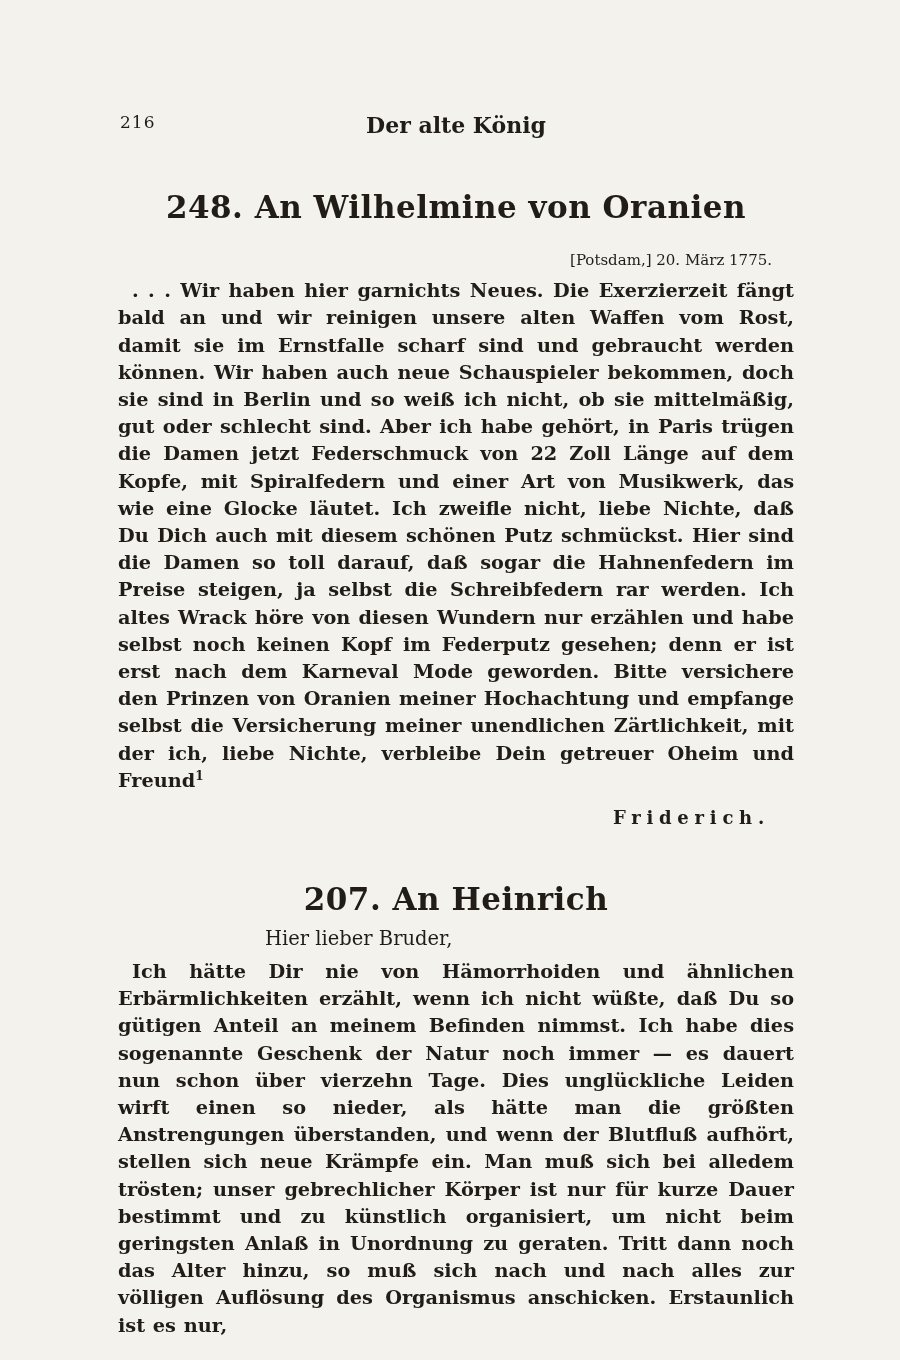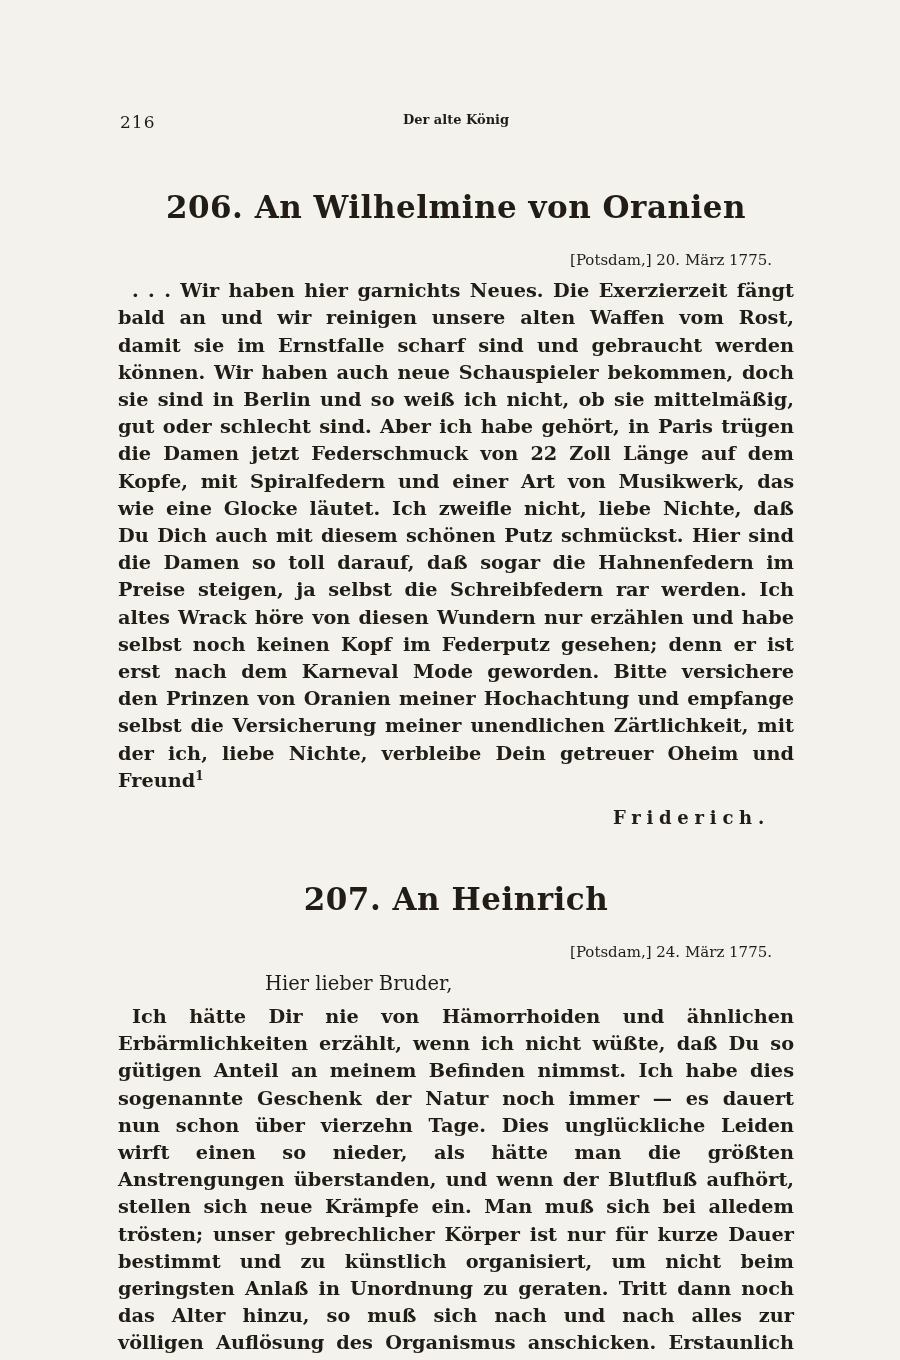--- a/index.html
+++ b/index.html
@@ -37,21 +37,21 @@
   .pageno {
     position: absolute;
     left: 2px;
     top: 0;
     letter-spacing: 1px;
   }
   .head-title {
     display: block;
     text-align: center;
     font-weight: bold;
-    font-size: 13px;
+    font-size: 22px;
   }
   
   .letter-heading {
     margin: 0;
     margin-top: 54px;
     text-align: center;
     font-size: 31px;
     font-weight: bold;
     letter-spacing: 0.5px;
     line-height: 1.1;
@@ -96,27 +96,26 @@
 
 <div class="page">
   <div class="text-block">
 
     <div class="running-head">
       <span class="pageno">216</span>
       <span class="head-title">Der alte König</span>
     </div>
 
     <section>
-      <h2 class="letter-heading">206. An Wilhelmine von Oranien</h2>
+      <h2 class="letter-heading">248. An Wilhelmine von Oranien</h2>
       <div class="dateline">[Potsdam,] 20. März 1775.</div>
       <p class="letter-body"><span>. . . Wir haben hier garnichts Neues. Die Exerzierzeit fängt bald an und wir reinigen unsere alten Waffen vom Rost, damit sie im Ernstfalle scharf sind und gebraucht werden können. Wir haben auch neue Schauspieler bekommen, doch sie sind in Berlin und so weiß ich nicht, ob sie mittelmäßig, gut oder schlecht sind. Aber ich habe gehört, in Paris trügen die Damen jetzt Federschmuck von 22 Zoll Länge auf dem Kopfe, mit Spiralfedern und einer Art von Musikwerk, das wie eine Glocke läutet. Ich zweifle nicht, liebe Nichte, daß Du Dich auch mit diesem schönen Putz schmückst. Hier sind die Damen so toll darauf, daß sogar die Hahnenfedern im Preise steigen, ja selbst die Schreibfedern rar werden. Ich altes Wrack höre von diesen Wundern nur erzählen und habe selbst noch keinen Kopf im Federputz gesehen; denn er ist erst nach dem Karneval Mode geworden. Bitte versichere den Prinzen von Oranien meiner Hochachtung und empfange selbst die Versicherung meiner unendlichen Zärtlichkeit, mit der ich, liebe Nichte, verbleibe Dein getreuer Oheim und Freund</span><sup>1</sup></p>
       <div class="signature">Friderich.</div>
     </section>
 
     <section>
       <h2 class="letter-heading second">207. An Heinrich</h2>
-      <div class="dateline">[Potsdam,] 24. März 1775.</div>
       <div class="salutation">Hier lieber Bruder,</div>
       <p class="letter-body"><span>Ich hätte Dir nie von Hämorrhoiden und ähnlichen Erbärmlichkeiten erzählt, wenn ich nicht wüßte, daß Du so gütigen Anteil an meinem Befinden nimmst. Ich habe dies sogenannte Geschenk der Natur noch immer — es dauert nun schon über vierzehn Tage. Dies unglückliche Leiden wirft einen so nieder, als hätte man die größten Anstrengungen überstanden, und wenn der Blutfluß aufhört, stellen sich neue Krämpfe ein. Man muß sich bei alledem trösten; unser gebrechlicher Körper ist nur für kurze Dauer bestimmt und zu künstlich organisiert, um nicht beim geringsten Anlaß in Unordnung zu geraten. Tritt dann noch das Alter hinzu, so muß sich nach und nach alles zur völligen Auflösung des Organismus anschicken. Erstaunlich ist es nur,</span></p>
     </section>
 
   </div>
 </div>
 
 </body></html>

